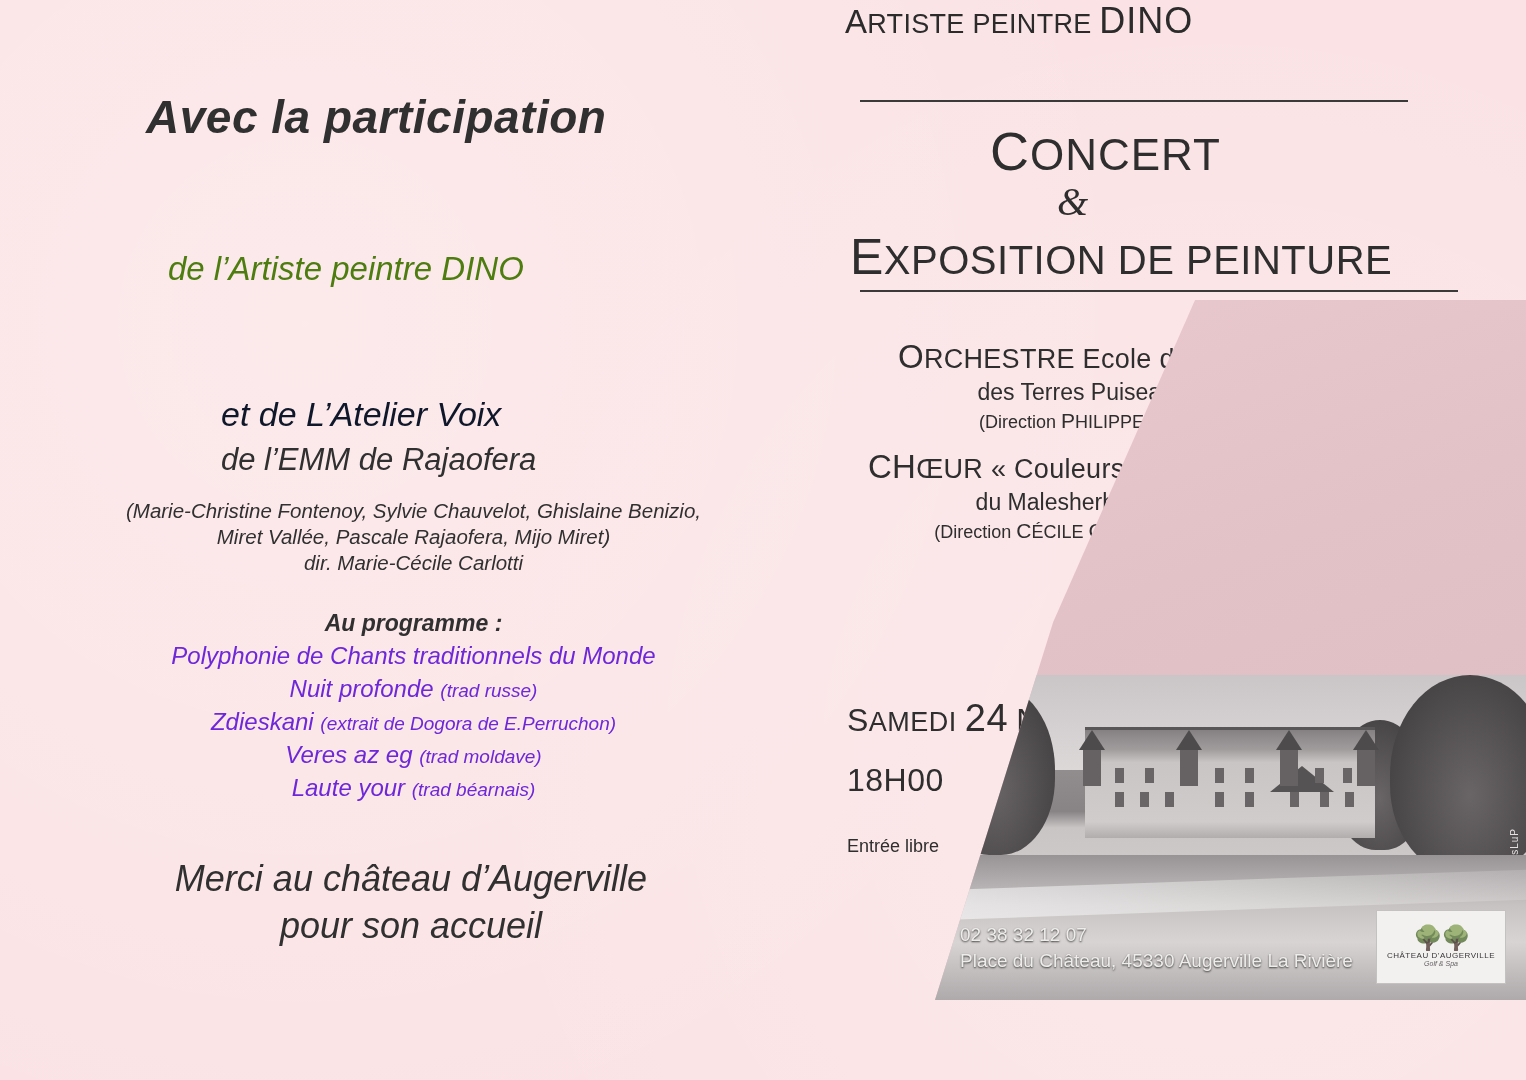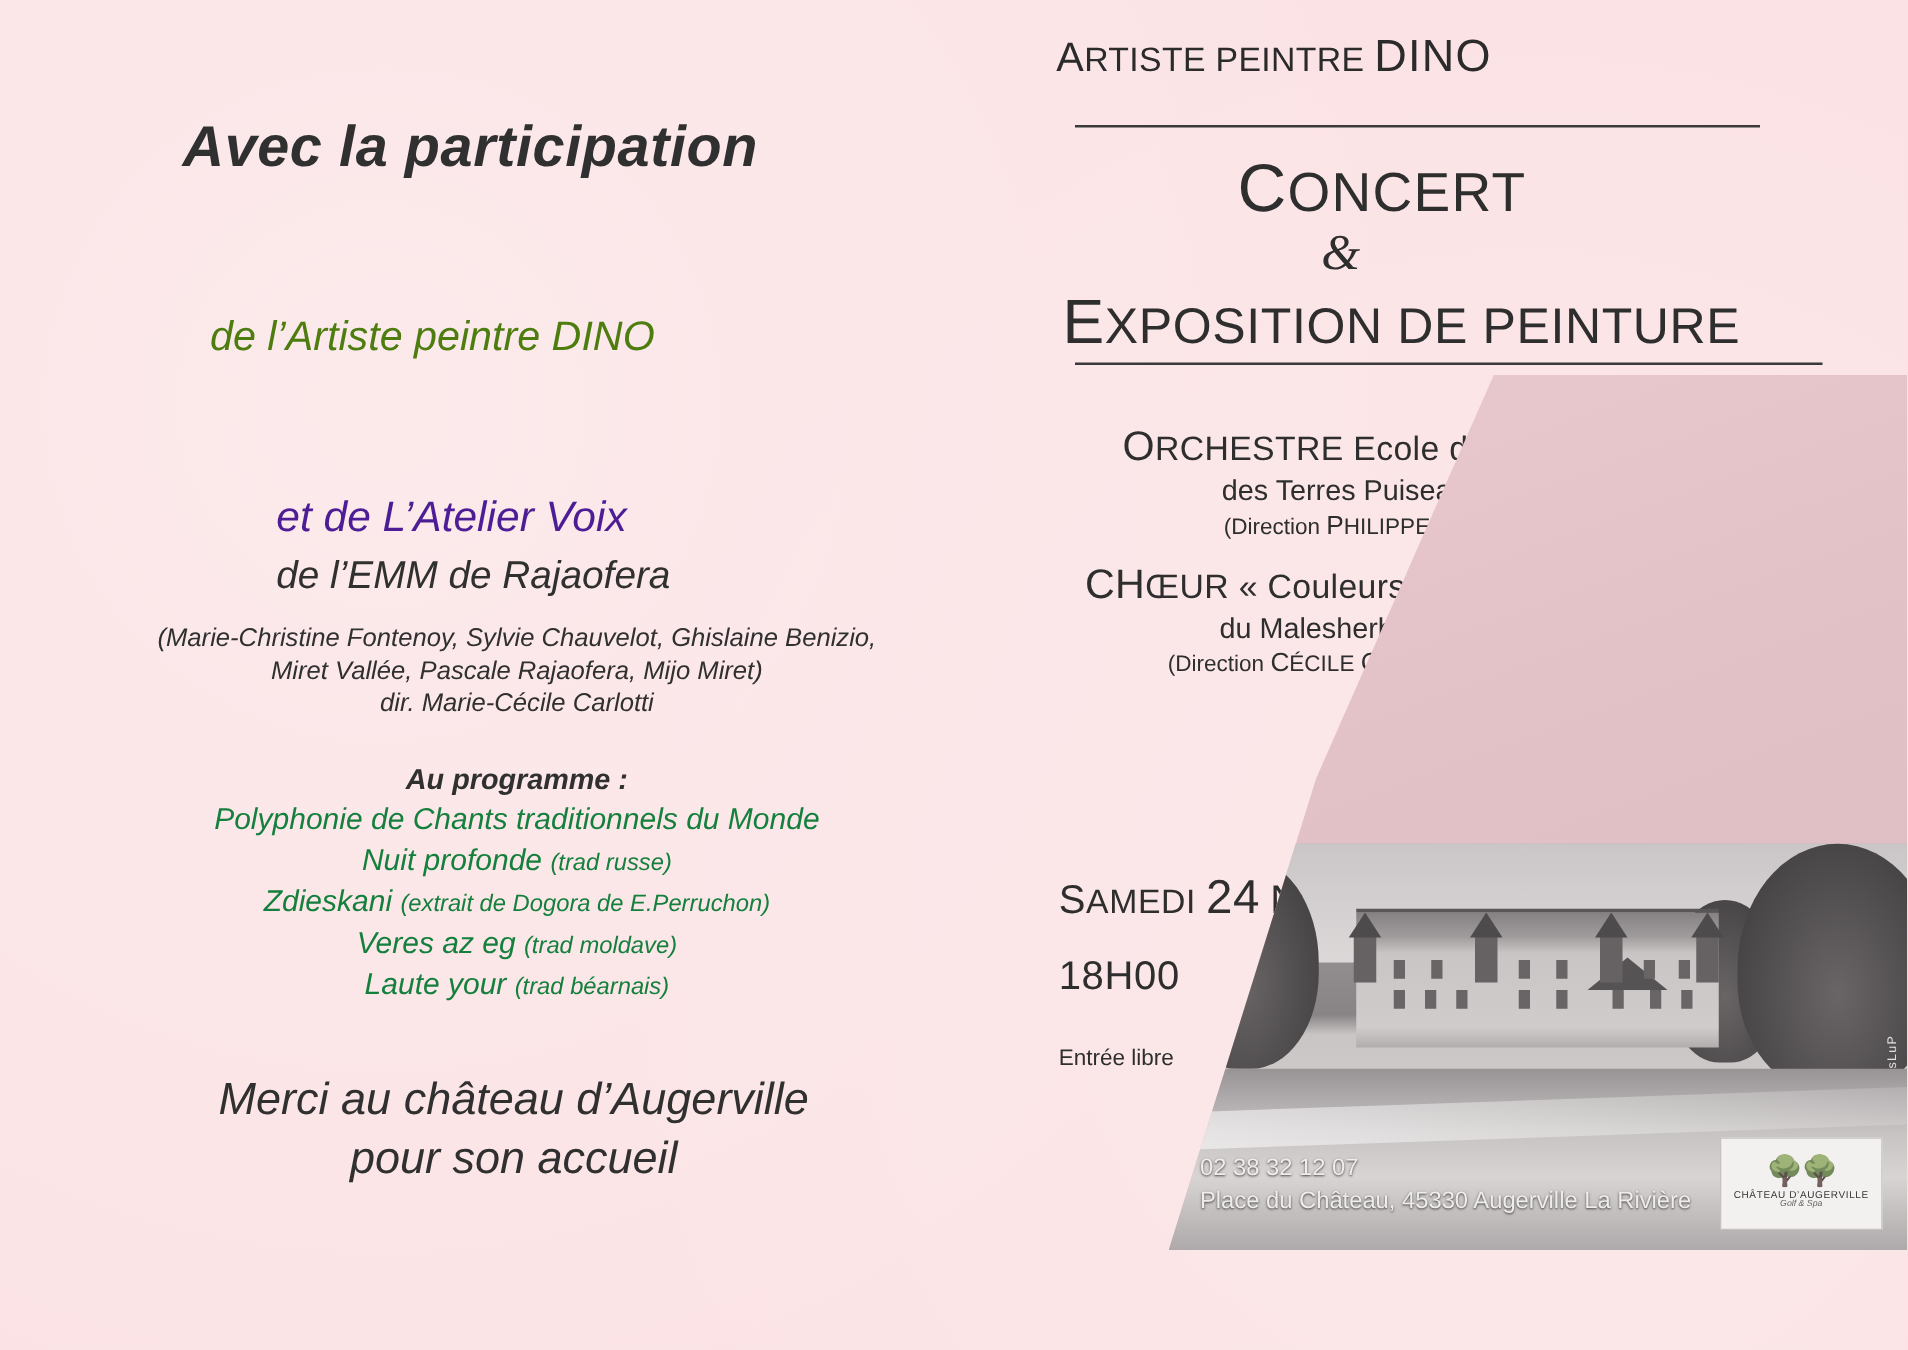--- a/index.html
+++ b/index.html
@@ -60,21 +60,21 @@
     font-style: italic;
     color: #4d7c0f;
     white-space: nowrap;
   }
   .l-sub2 {
     position: absolute;
     left: 205px;
     top: 395px;
     font-size: 34px;
     font-style: italic;
-    color: #4c1d95;
+    color: #0f172a;
     white-space: nowrap;
   }
   .l-sub3 {
     position: absolute;
     left: 205px;
     top: 442px;
     font-size: 31px;
     font-style: italic;
     color: #303030;
     white-space: nowrap;
@@ -100,21 +100,21 @@
     font-style: italic;
     font-weight: bold;
     color: #303030;
   }
   .l-prog-list {
     position: absolute;
     left: 85px;
     top: 640px;
     width: 625px;
     text-align: center;
-    color: #15803d;
+    color: #6d28d9;
   }
   .prog-line {
     font-size: 24px;
     font-style: italic;
     line-height: 31px;
     white-space: nowrap;
   }
   .prog-line .small {
     font-size: 19px;
   }
@@ -200,21 +200,20 @@
   .blk .l3 .cap { font-size: 21px; }
 
   #orch { left: 40px; top: 338px; width: 430px; }
   #choeur { left: 0px; top: 448px; width: 430px; }
   #artiste {
     left: 55px;
     top: 593px;
     font-size: 27px;
     letter-spacing: 0.3px;
     white-space: nowrap;
-    margin-top: 24px;
   }
   #artiste .cap { font-size: 33px; }
   #artiste .big { font-size: 36px; letter-spacing: 1px; }
 
   .r-date {
     position: absolute;
     left: 2px;
     top: 697px;
     font-size: 27px;
     letter-spacing: 0.5px;

